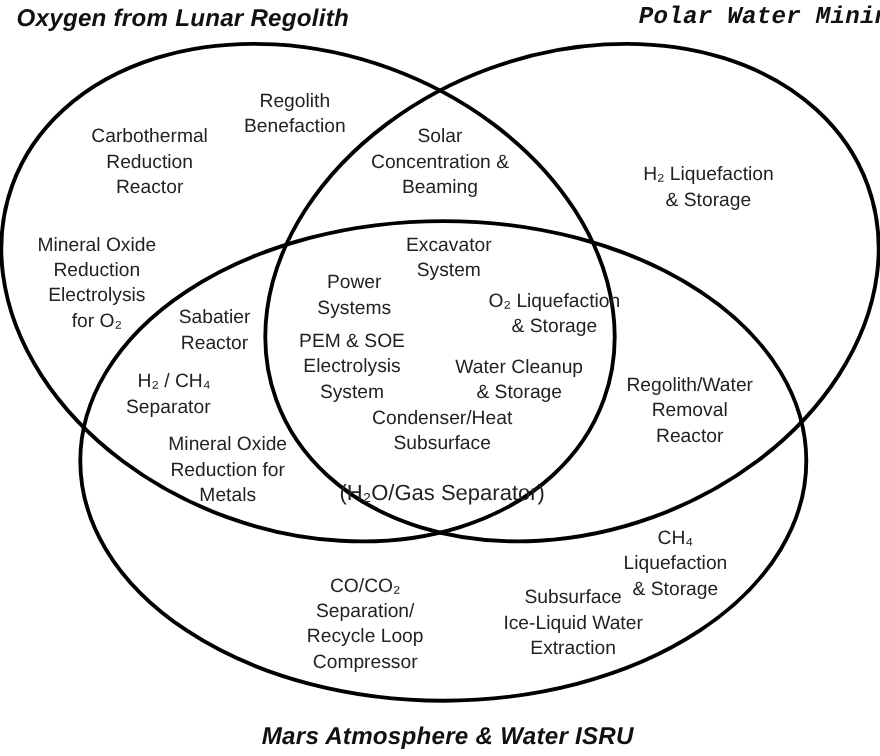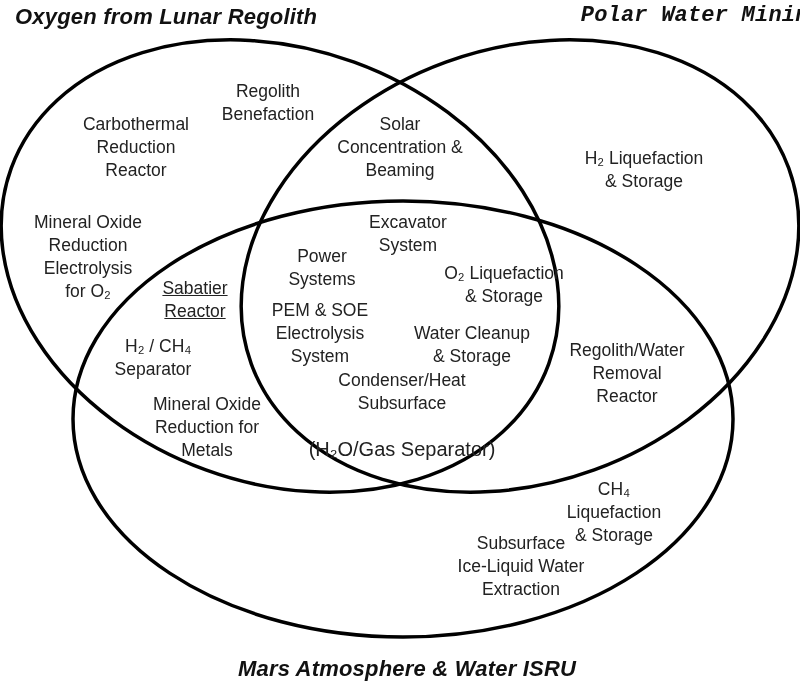--- a/index.html
+++ b/index.html
@@ -65,21 +65,21 @@
 Electrolysis
 for O₂</div>
 
   <div class="vlabel" style="left:400px; top:147px;">Solar
 Concentration &amp;
 Beaming</div>
 
   <div class="vlabel" style="left:644px; top:170px;">H₂ Liquefaction
 &amp; Storage</div>
 
-  <div class="vlabel" style="left:195px; top:300px;text-decoration:underline;">Sabatier
+  <div class="vlabel" style="left:195px; top:300px;">Sabatier
 Reactor</div>
   <div class="vlabel" style="left:153px; top:358px;text-align:right;">H₂ / CH₄
 Separator</div>
   <div class="vlabel" style="left:207px; top:427px;">Mineral Oxide
 Reduction for
 Metals</div>
 
   <div class="vlabel" style="left:395px; top:234px;margin-left:13px;">Excavator
 System</div>
   <div class="vlabel" style="left:322px; top:268px;">Power
@@ -97,17 +97,21 @@
     <span class="sub-line">(H₂O/Gas Separator)</span>
   </div>
 
   <div class="vlabel" style="left:627px; top:373px;">Regolith/Water
 Removal
 Reactor</div>
   <div class="vlabel" style="left:614px; top:512px;">CH₄
 Liquefaction
 &amp; Storage</div>
 
+  <div class="vlabel" style="left:332px; top:567px;">CO/CO₂
+Separation/
+Recycle Loop
+Compressor</div>
   <div class="vlabel" style="left:483px; top:566px;margin-left:38px;">Subsurface
 Ice-Liquid Water
 Extraction</div>
 
 </div>
 
 </body></html>

